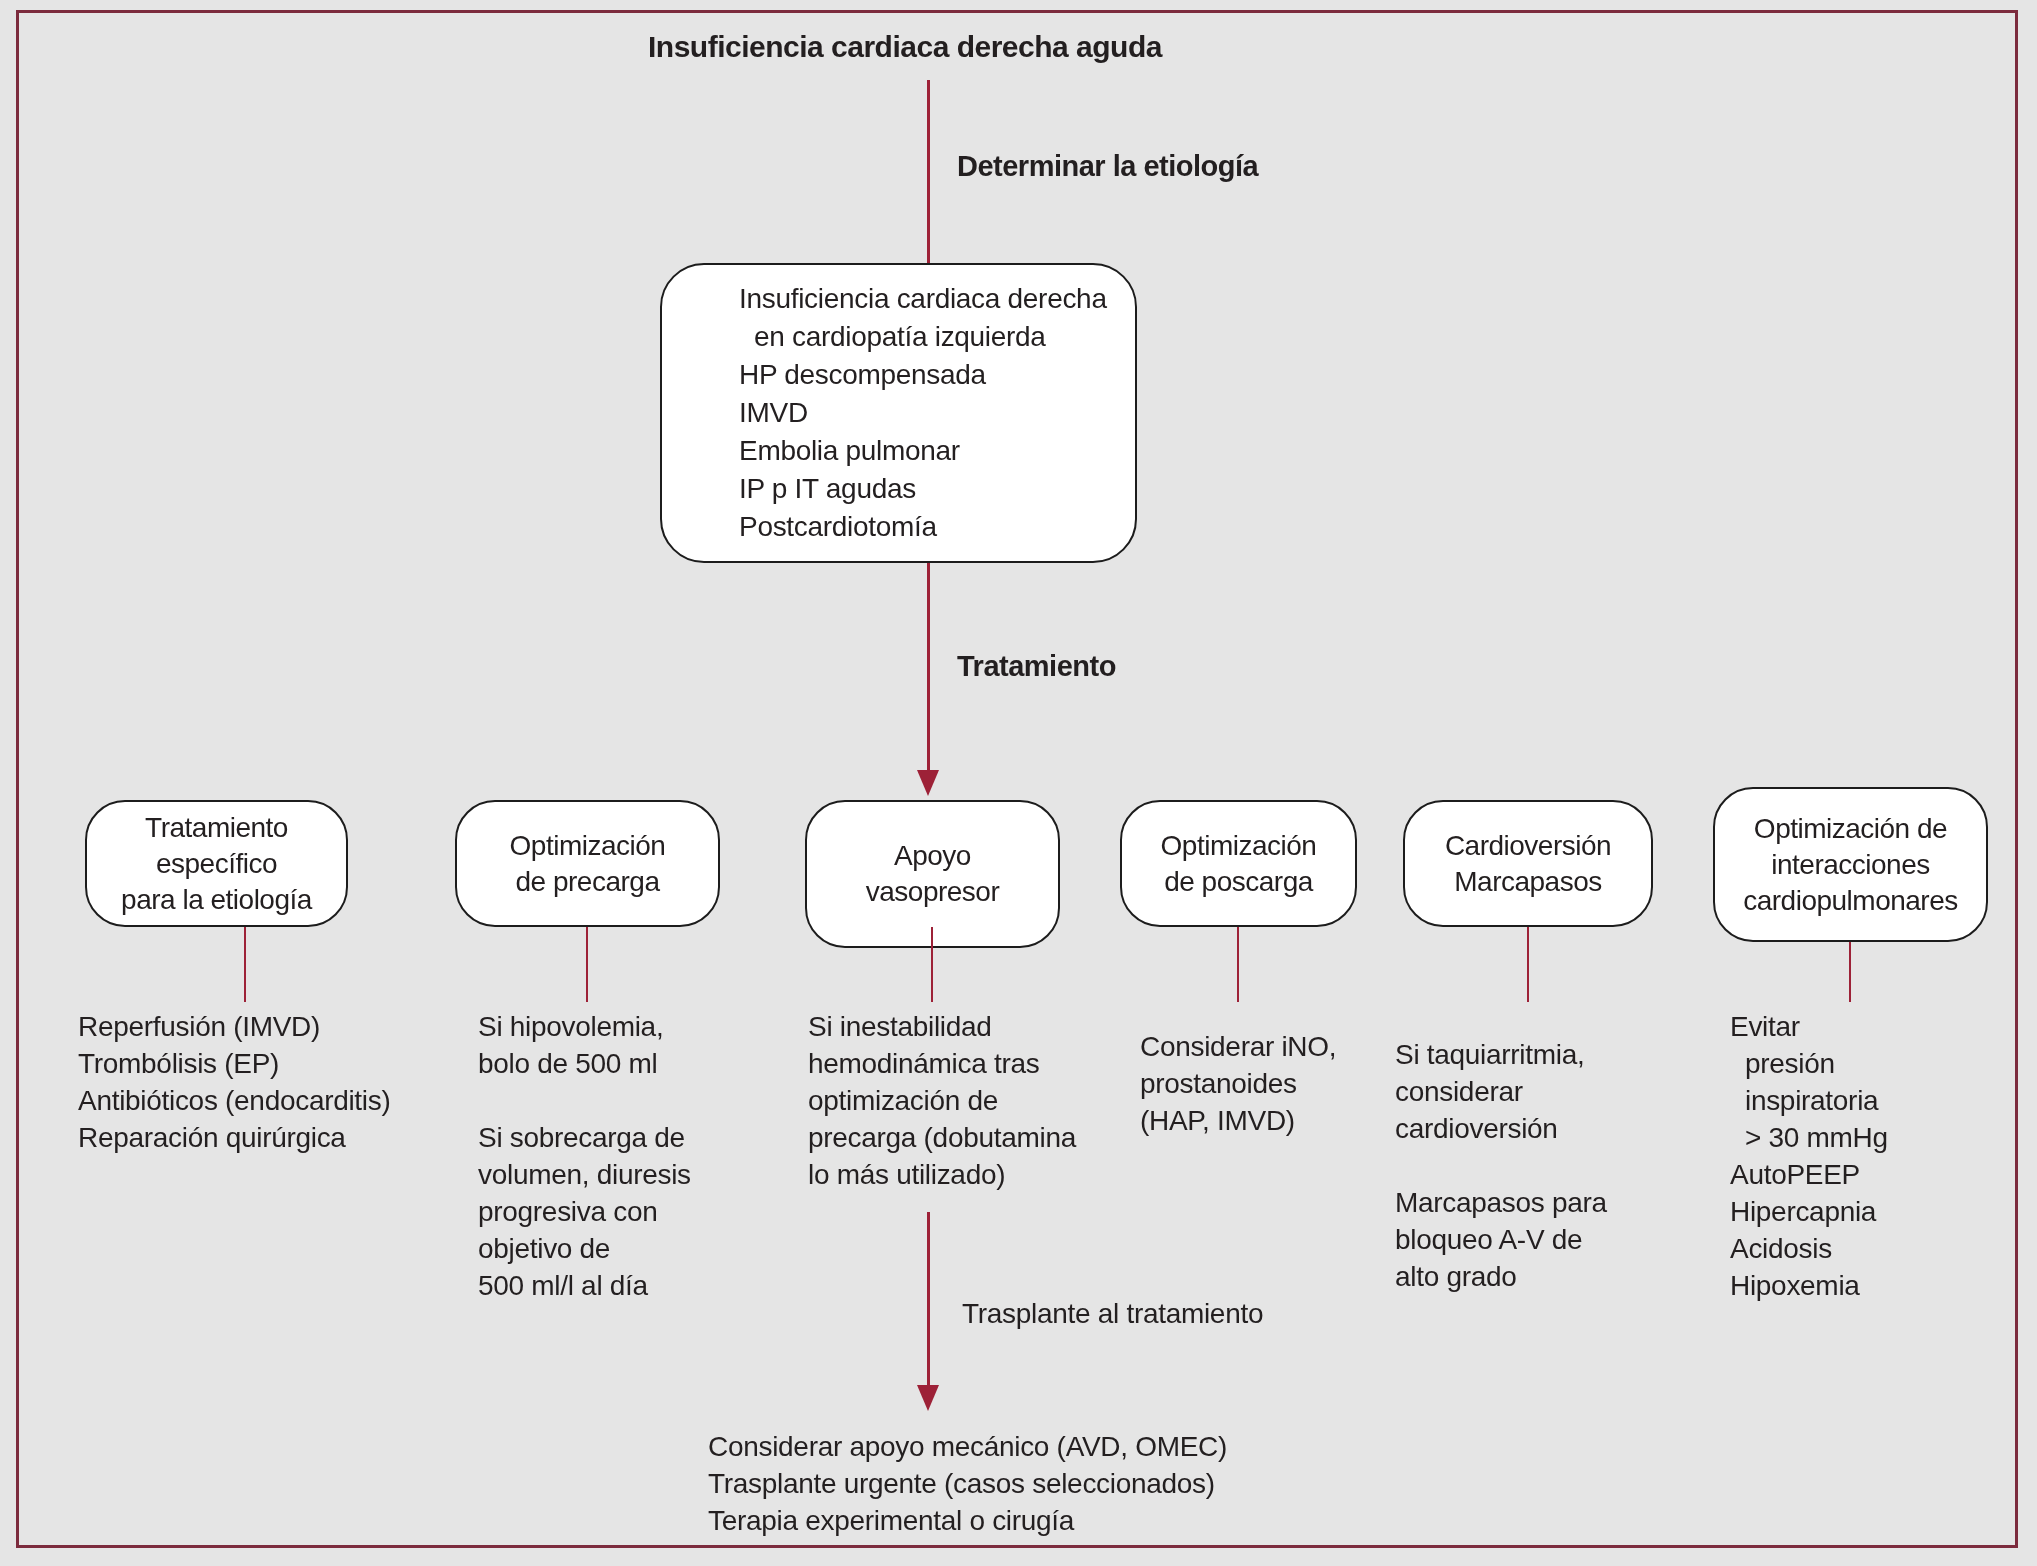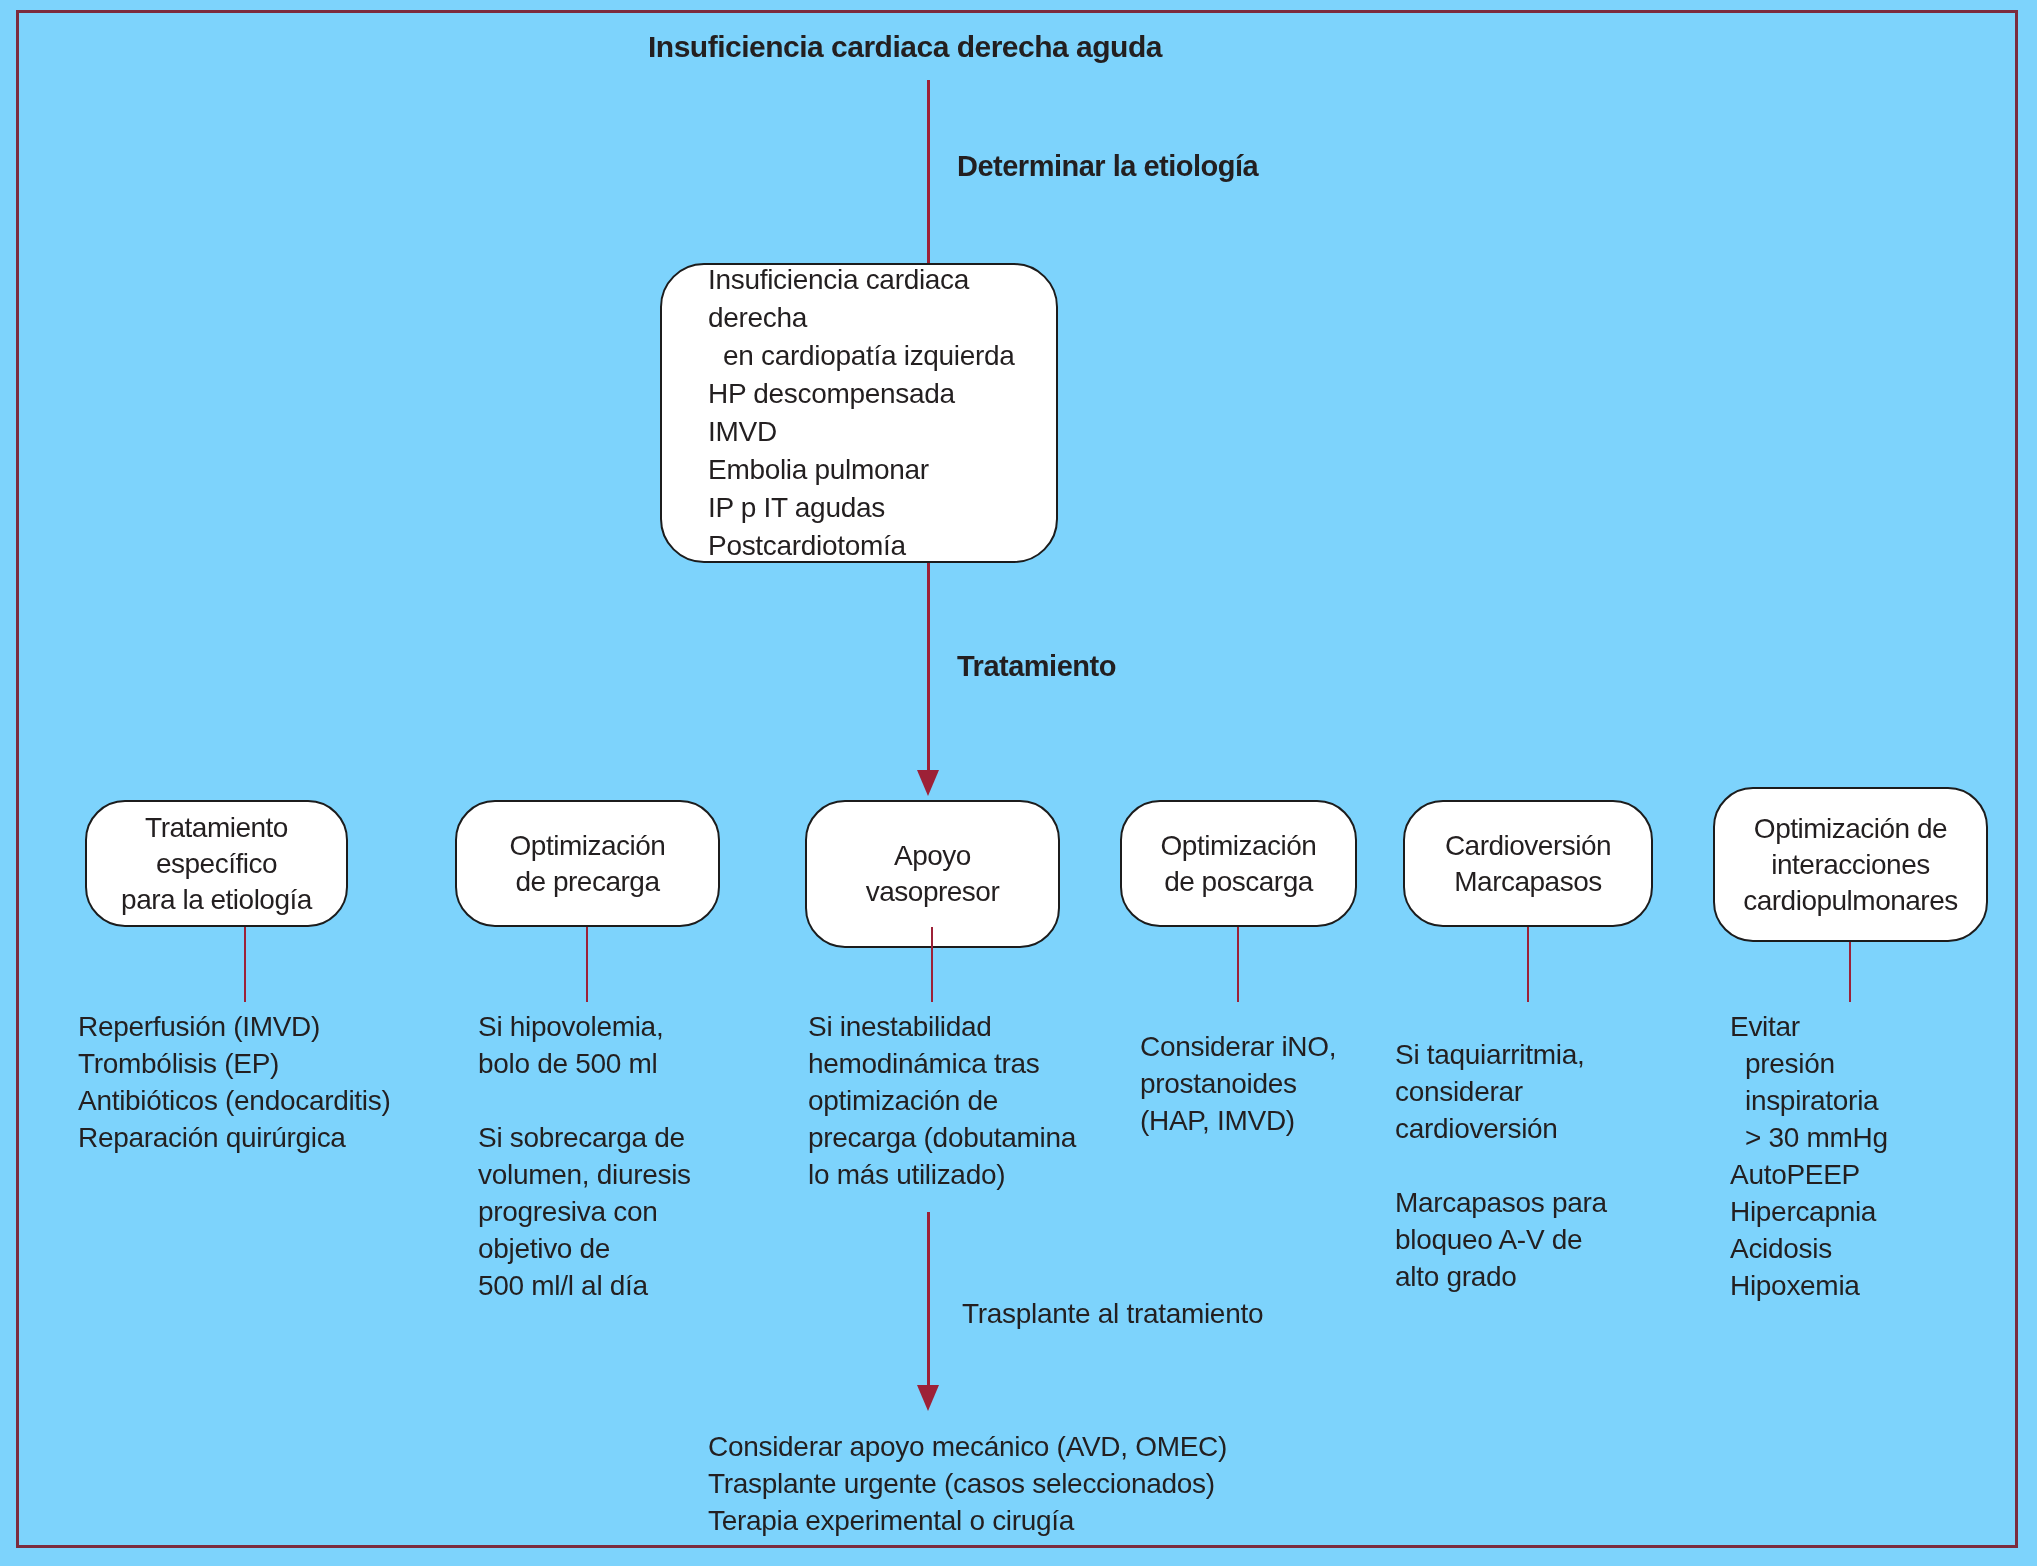--- a/index.html
+++ b/index.html
@@ -1,20 +1,20 @@
 <!DOCTYPE html>
 <html style="--line: #9d2137; --frame: #7c2b3d; --text: #231f20; --box_border: #1c1c1c;"><head>
 <meta charset="utf-8">
 <style>
   html, body { margin: 0; padding: 0; background: #ffffff; }
   .canvas {
     position: relative;
     width: 2037px;
     height: 1566px;
-    background: #7dd3fc;
+    background: #e5e5e5;
     font-family: "Liberation Sans", sans-serif;
     color: var(--text, #231f20);
     overflow: hidden;
   }
   .frame {
     position: absolute;
     left: 16px; top: 10px;
     width: 2002px; height: 1538px;
     border: 3px solid var(--frame, #7c2b3d);
     box-sizing: border-box;
@@ -100,21 +100,21 @@
 <div class="canvas">
 
   <div class="frame"></div>
 
   <div class="title" style="left:648px; top:30px;">Insuficiencia cardiaca derecha aguda</div>
 
   <div class="vline" style="left:927px; top:80px; height:183px;"></div>
 
   <div class="blabel" style="left:957px; top:150px;">Determinar la etiología</div>
 
-  <div class="rbox etiology" style="left:660px; top:263px; width:398px; height:300px;">
+  <div class="rbox etiology" style="left:660px; top:263px; width:477px; height:300px;padding-left:31px;">
     <div class="etext">Insuficiencia cardiaca derecha
   en cardiopatía izquierda
 HP descompensada
 IMVD
 Embolia pulmonar
 IP p IT agudas
 Postcardiotomía</div>
   </div>
 
   <div class="vline" style="left:927px; top:563px; height:208px;"></div>

